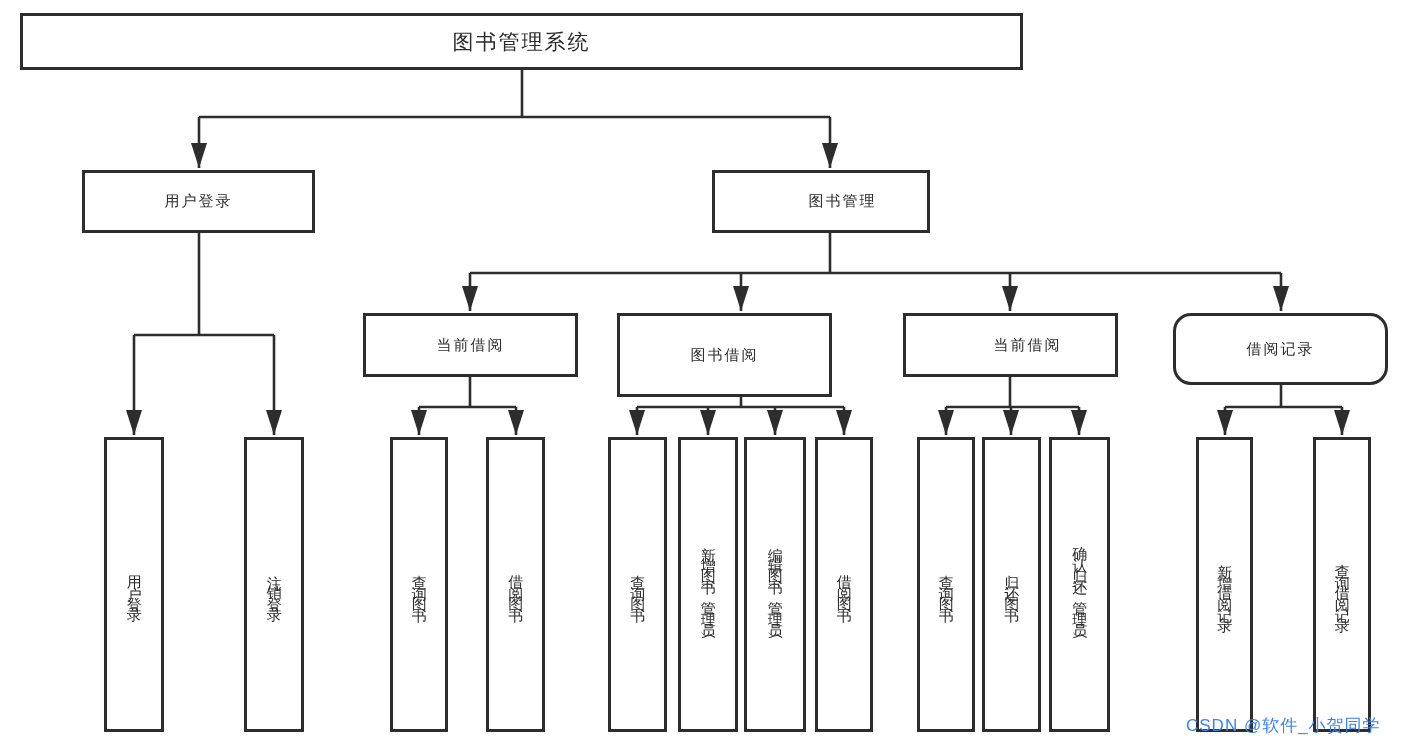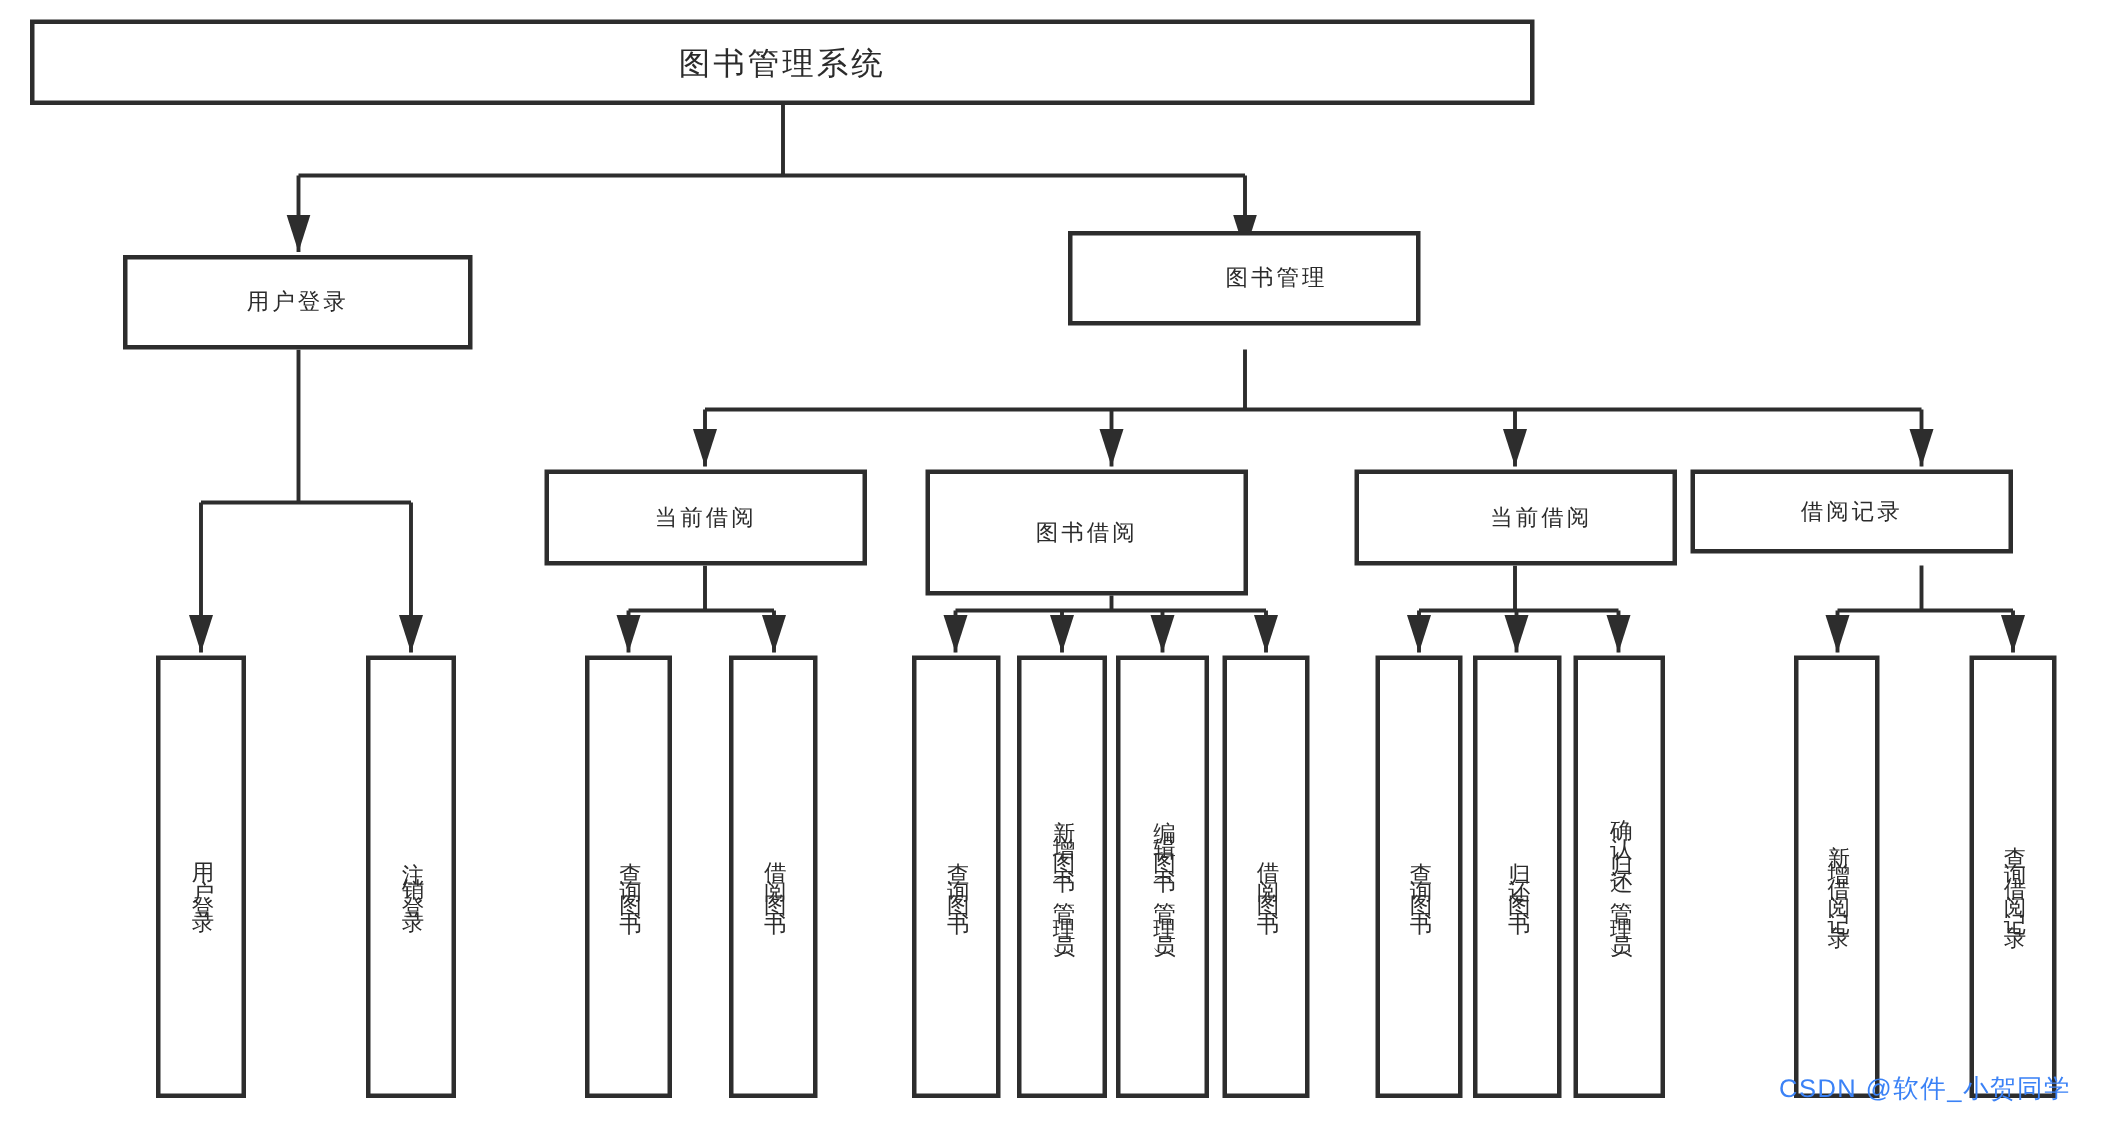--- a/index.html
+++ b/index.html
@@ -40,25 +40,25 @@
   .vbox {
     writing-mode: vertical-rl;
     text-orientation: mixed;
     letter-spacing: 11px;
     white-space: normal;
     line-height: 1.1;
   }
   
   .n-root       { left: 20px;  top: 13px;  width: 1003px; height: 57px; font-size: 21px; }
   .n-l2-a       { left: 82px;  top: 170px; width: 233px;  height: 63px; }
-  .n-l2-b       { left: 712px; top: 154px; width: 235px;  height: 63px; padding-left: 43px; }
+  .n-l2-b       { left: 712px; top: 170px; width: 218px;  height: 63px; padding-left: 43px; }
   .n-l3-1       { left: 363px; top: 313px; width: 215px;  height: 64px; }
   .n-l3-2       { left: 617px; top: 313px; width: 215px;  height: 84px; }
   .n-l3-3       { left: 903px; top: 313px; width: 215px;  height: 64px; padding-left: 34px; }
-  .n-l3-4       { left: 1127px;top: 313px; width: 215px;  height: 56px; }
+  .n-l3-4       { left: 1173px;top: 313px; width: 215px;  height: 72px; border-radius: 18px; }
   
   .leaf { top: 437px; height: 295px; }
   .n-leaf-1  { left: 104px;  width: 60px; }
   .n-leaf-2  { left: 244px;  width: 60px; }
   .n-leaf-3  { left: 390px;  width: 58px; }
   .n-leaf-4  { left: 486px;  width: 59px; }
   .n-leaf-5  { left: 608px;  width: 59px; }
   .n-leaf-6  { left: 678px;  width: 60px; }
   .n-leaf-7  { left: 744px;  width: 62px; }
   .n-leaf-8  { left: 815px;  width: 58px; }

